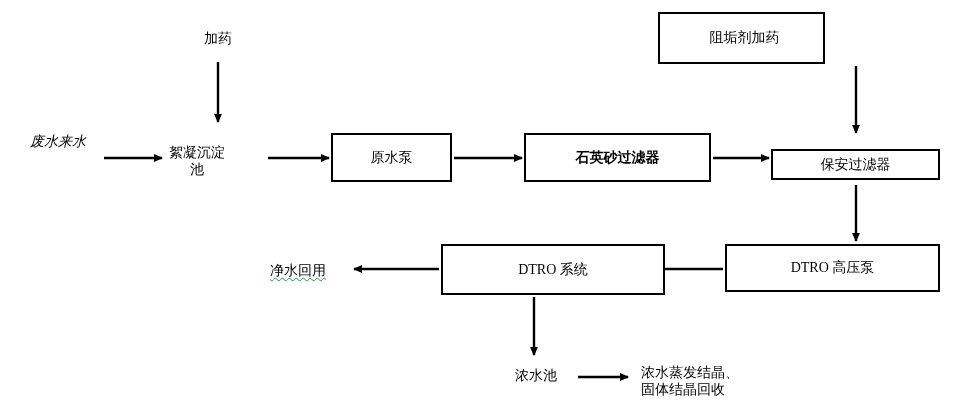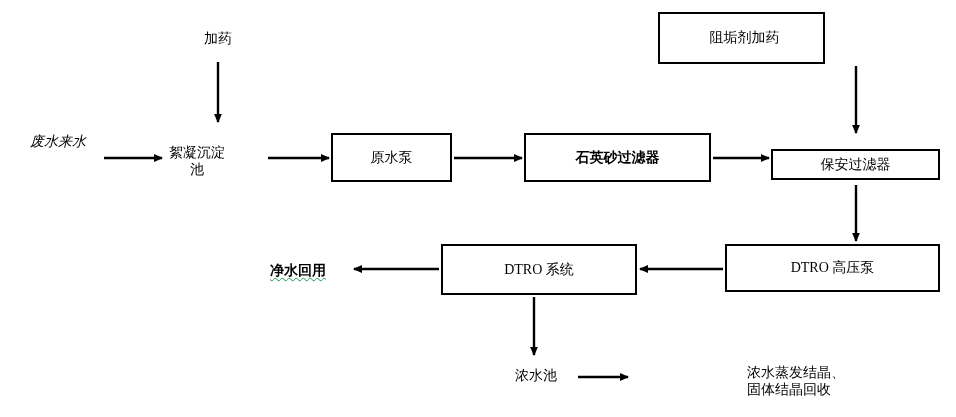--- a/index.html
+++ b/index.html
@@ -33,21 +33,20 @@
   .plain {
     background: transparent;
   }
   .fs21 { font-size: 14px; }
   .spell {
     text-decoration: underline;
     text-decoration-style: wavy;
     text-decoration-color: #1a9a52;
     text-underline-offset: 2px;
     text-decoration-thickness: 1px;
-    font-weight: bold;
   }
   svg.edges {
     position: absolute;
     left: 0;
     top: 0;
     width: 956px;
     height: 417px;
     pointer-events: none;
   }
 </style>
@@ -78,19 +77,19 @@
   <div id="node-layer">
       <div class="node plain fs21" style="left: 8px; top: 126px; width: 100px; height: 32px; font-style: italic;"><span>废水来水</span></div>
       <div class="node plain fs21" style="left: 188px; top: 22px; width: 60px; height: 34px;"><span>加药</span></div>
       <div class="node plain fs21" style="left: 150px; top: 130px; width: 94px; height: 62px;"><span>絮凝沉淀
 池</span></div>
       <div class="node boxed fs21" style="left: 331px; top: 133px; width: 121px; height: 49px; align-items: center;"><span>原水泵</span></div>
       <div class="node boxed fs21" style="left: 524px; top: 133px; width: 187px; height: 49px; font-weight: bold;"><span>石英砂过滤器</span></div>
       <div class="node boxed fs21" style="left: 658px; top: 12px; width: 167px; height: 52px; padding-left: 6px;"><span>阻垢剂加药</span></div>
       <div class="node boxed fs21" style="left: 771px; top: 136px; width: 169px; height: 31px; margin-top: 13px;"><span>保安过滤器</span></div>
       <div class="node boxed fs21" style="left: 725px; top: 244px; width: 215px; height: 48px;"><span>DTRO 高压泵</span></div>
-      <div class="node boxed fs21" style="left: 441px; top: 244px; width: 196px; height: 51px;"><span>DTRO 系统</span></div>
+      <div class="node boxed fs21" style="left: 441px; top: 244px; width: 224px; height: 51px;"><span>DTRO 系统</span></div>
       <div class="node plain fs21" style="left: 250px; top: 255px; width: 96px; height: 32px;"><span class="spell">净水回用</span></div>
       <div class="node plain fs21" style="left: 500px; top: 360px; width: 72px; height: 32px;"><span>浓水池</span></div>
-      <div class="node plain fs21" style="left: 641px; top: 350px; width: 176px; height: 62px; justify-content: flex-end; text-align: left; margin-left: 28px;"><span>浓水蒸发结晶、
+      <div class="node plain fs21" style="left: 641px; top: 350px; width: 176px; height: 62px; justify-content: flex-start; text-align: left;"><span>浓水蒸发结晶、
 固体结晶回收</span></div>
     </div>
 </div>
 
 </body></html>

